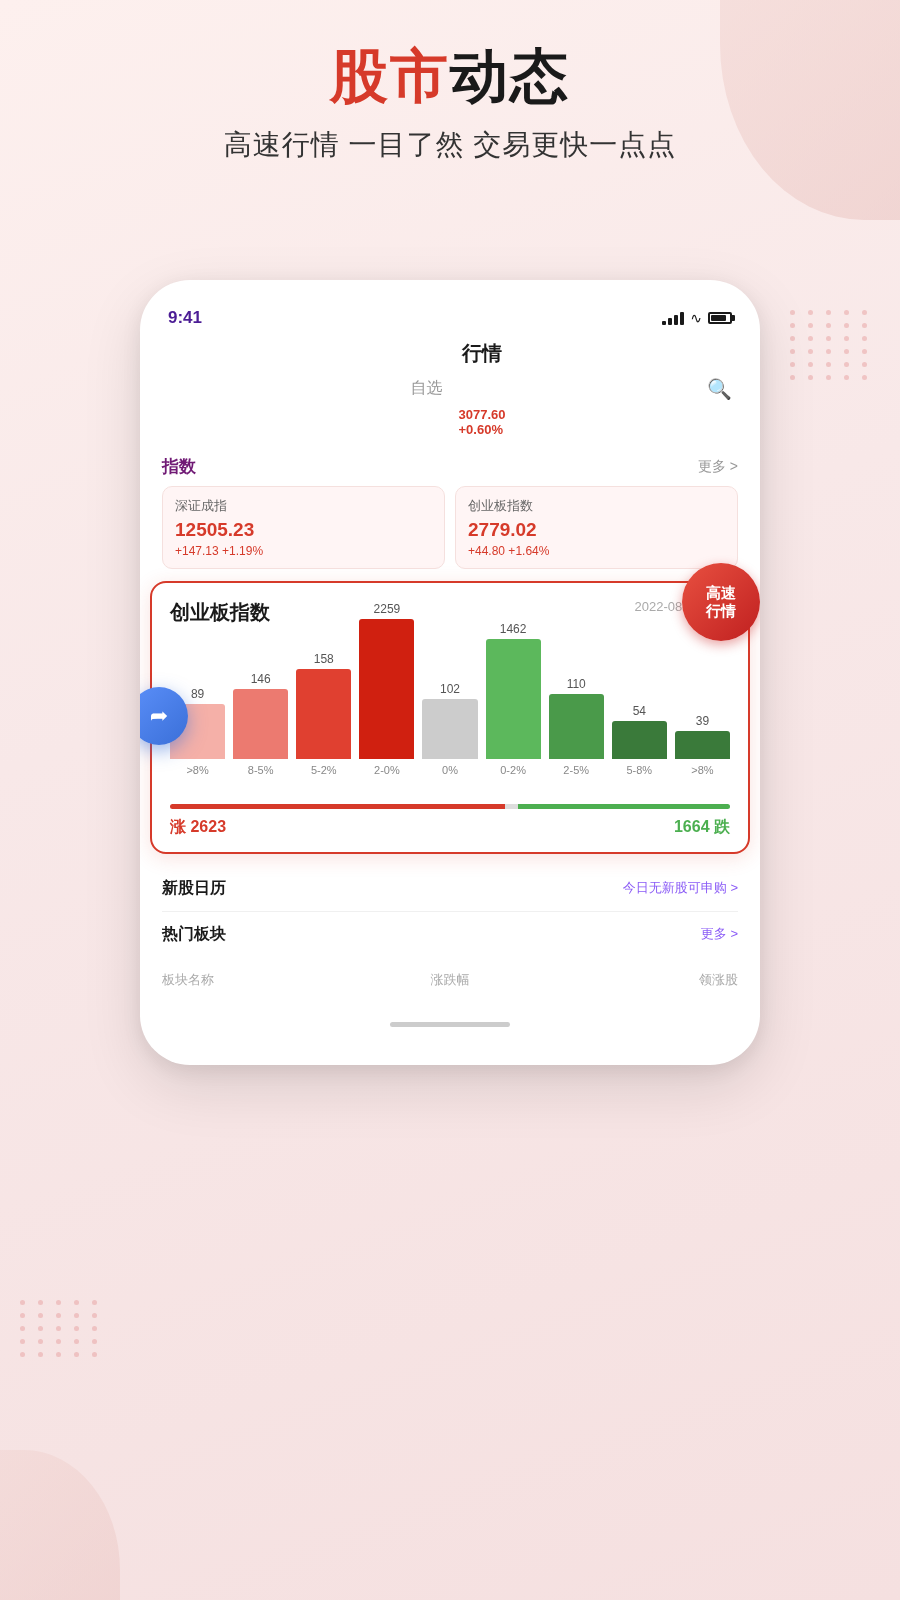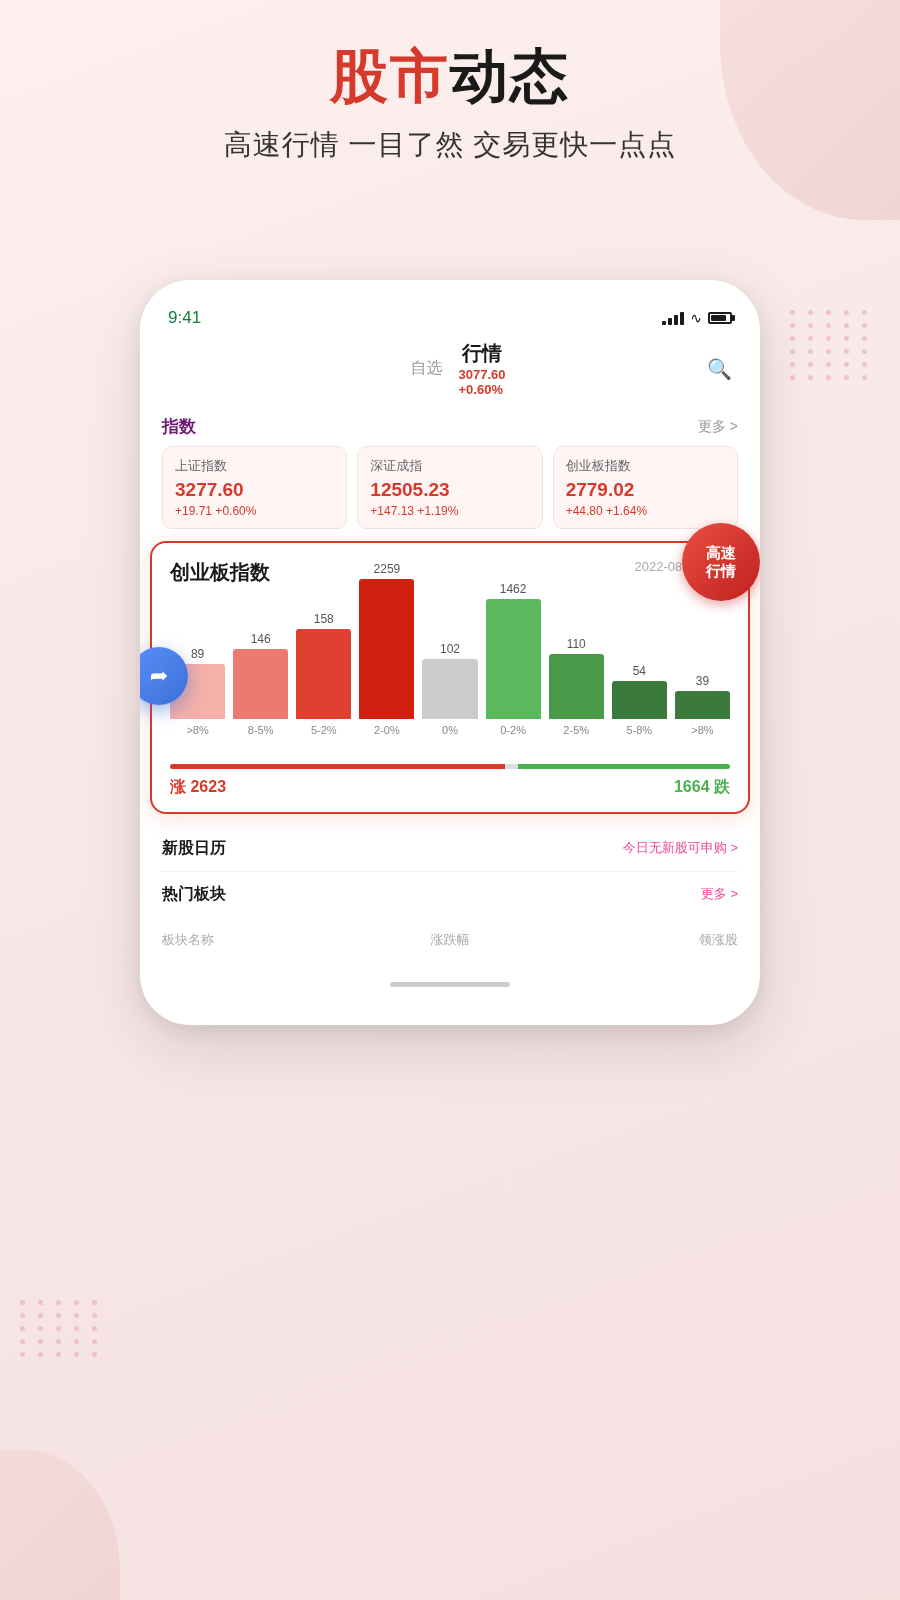--- a/index.html
+++ b/index.html
@@ -98,22 +98,22 @@
 
     
     .status-bar {
       display: flex;
       justify-content: space-between;
       align-items: center;
       padding: 8px 28px 4px;
     }
     .status-time {
       font-size: 17px;
-      font-weight: 400;
-      color: #15803d;
+      font-weight: 700;
+      color: #4c1d95;
     }
     .status-icons {
       display: flex;
       gap: 6px;
       align-items: center;
     }
     .signal-bars {
       display: flex;
       gap: 2px;
       align-items: flex-end;
@@ -176,20 +176,21 @@
       font-weight: 700;
       color: #1a1a1a;
       display: flex;
       flex-direction: column;
       align-items: center;
     }
     .nav-tab-hangqing .price {
       font-size: 13px;
       color: #d63a2a;
       font-weight: 600;
+      margin-top: 40px;
     }
     .nav-search {
       position: absolute;
       right: 28px;
       font-size: 20px;
       color: #555;
       cursor: pointer;
     }
 
     
@@ -376,21 +377,21 @@
       padding: 12px 0;
       border-bottom: 1px solid #f0f0f0;
     }
     .list-item-title {
       font-size: 16px;
       font-weight: 600;
       color: #1a1a1a;
     }
     .list-item-right {
       font-size: 13px;
-      color: #ec4899;
+      color: #8b5cf6;
       cursor: pointer;
     }
 
     
     .table-header {
       display: flex;
       justify-content: space-between;
       padding: 6px 0 8px;
       margin-top: 16px;
     }
@@ -547,25 +548,20 @@
       <span class="nav-search">🔍</span>
     </div>
 
     <div class="section-header">
       <span class="section-title">指数</span>
       <span class="section-more">更多 &gt;</span>
     </div>
 
     <div class="index-cards">
       <div class="index-card">
-        <div class="index-card-name">上证指数</div>
-        <div class="index-card-value">3277.60</div>
-        <div class="index-card-change">+19.71 +0.60%</div>
-      </div>
-      <div class="index-card">
         <div class="index-card-name">深证成指</div>
         <div class="index-card-value">12505.23</div>
         <div class="index-card-change">+147.13 +1.19%</div>
       </div>
       <div class="index-card">
         <div class="index-card-name">创业板指数</div>
         <div class="index-card-value">2779.02</div>
         <div class="index-card-change">+44.80 +1.64%</div>
       </div>
     </div>

